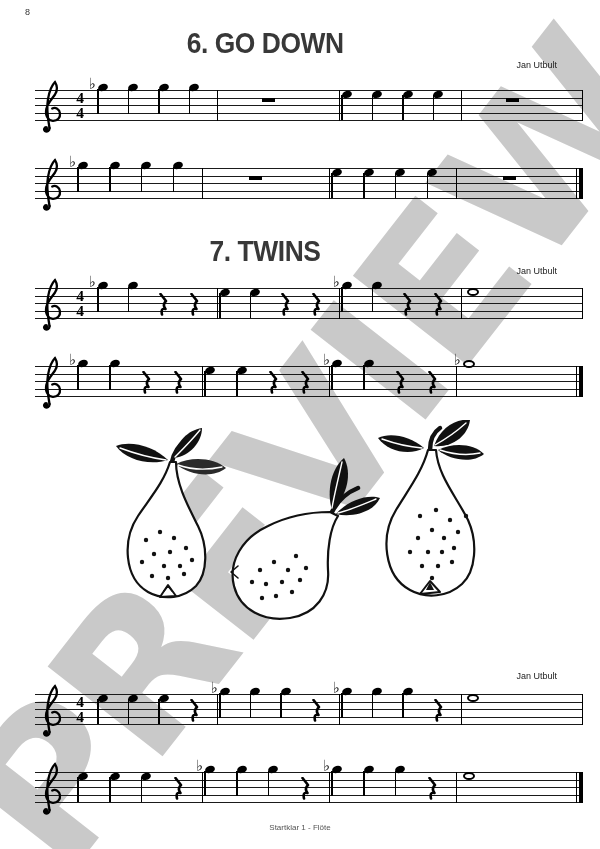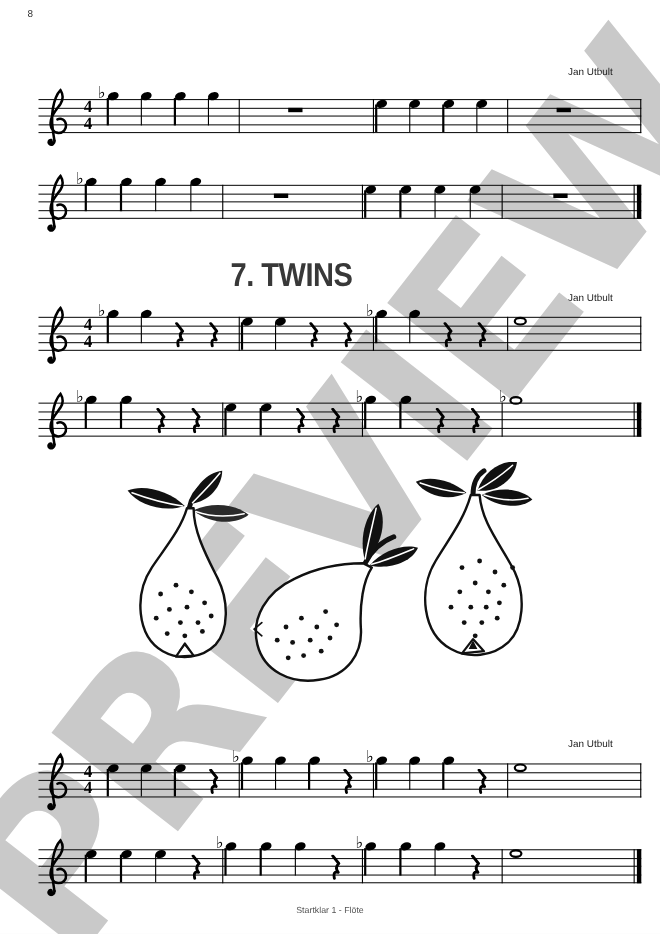--- a/index.html
+++ b/index.html
@@ -35,20 +35,23 @@
 </head>
 <body>
 
 <div id="page">
 
   <div id="watermark" style="color: rgb(201, 201, 201);">PREVIEW</div>
 
   <div class="layer">
     <div id="page-number">8</div>
 
+    <div class="piece-title" style="top:26px;">
+      <span class="ti">6. GO DOWN</span>
+    </div>
     <div class="composer" style="top:60px;">Jan Utbult</div>
 
     <div class="piece-title" style="top:234px;">
       <span class="ti">7. TWINS</span>
     </div>
     <div class="composer" style="top:266px;">Jan Utbult</div>
 
     <div class="composer" style="top:671px;">Jan Utbult</div>
 
     <div id="staves">

